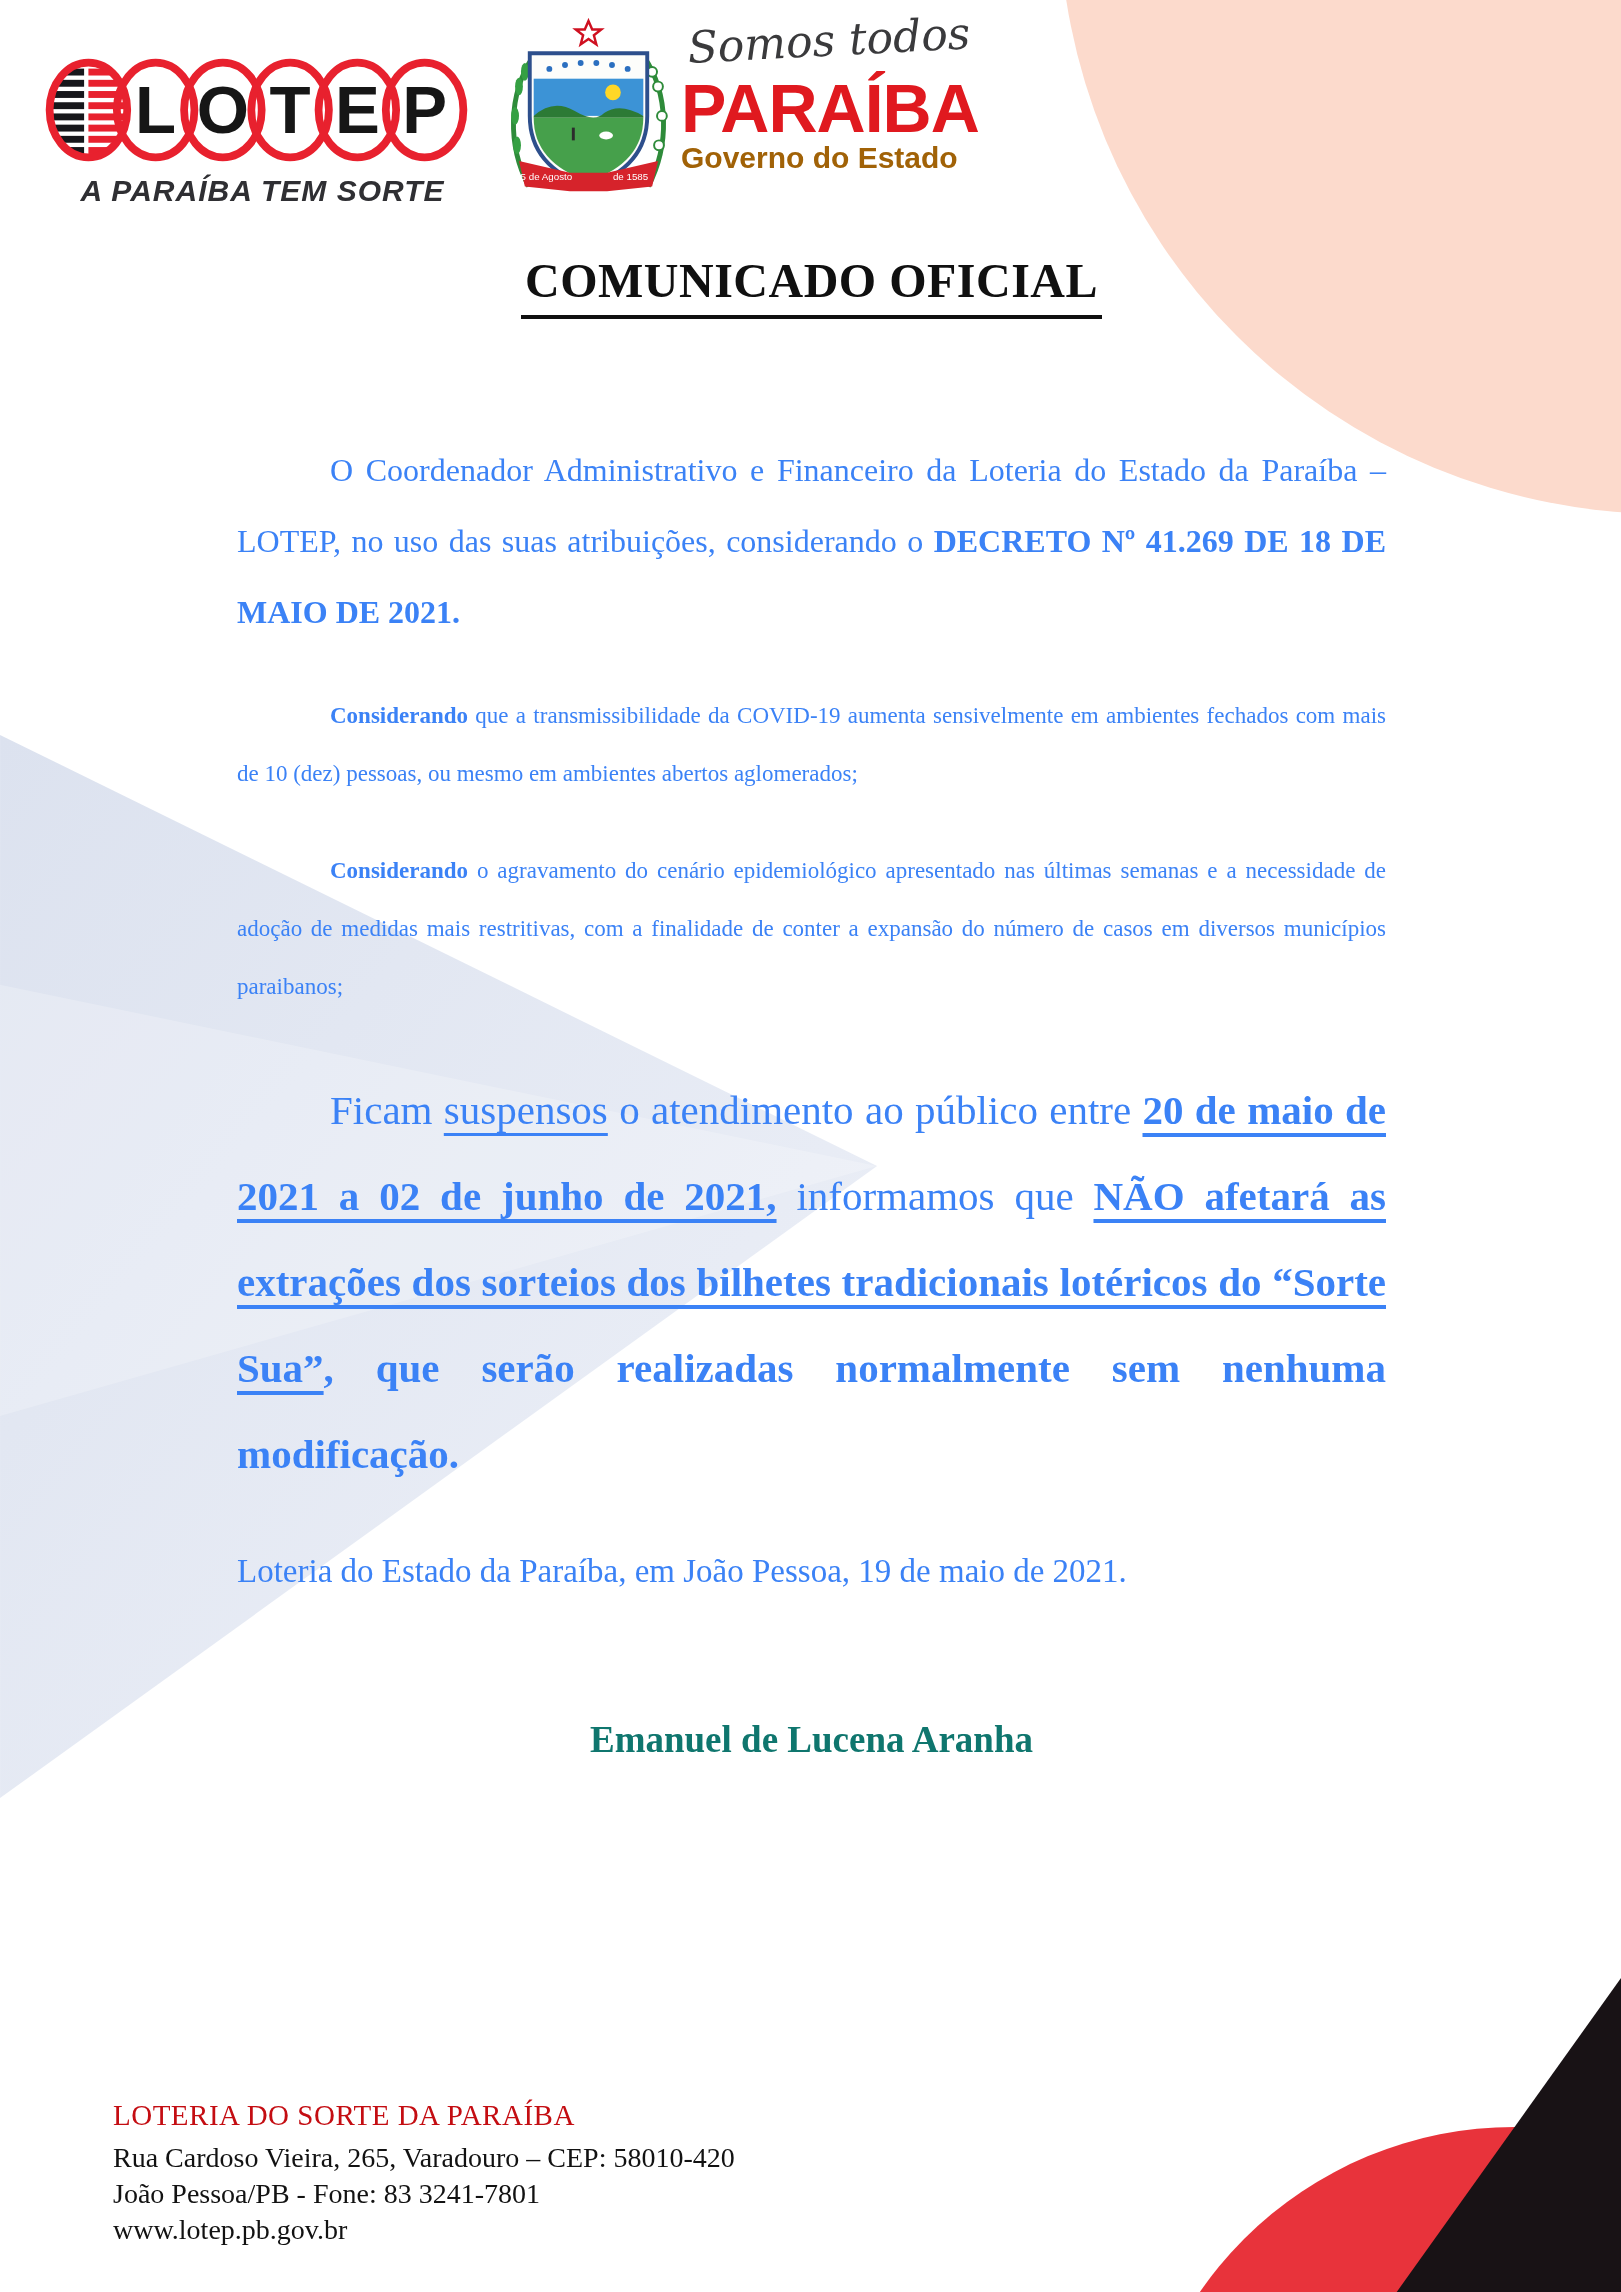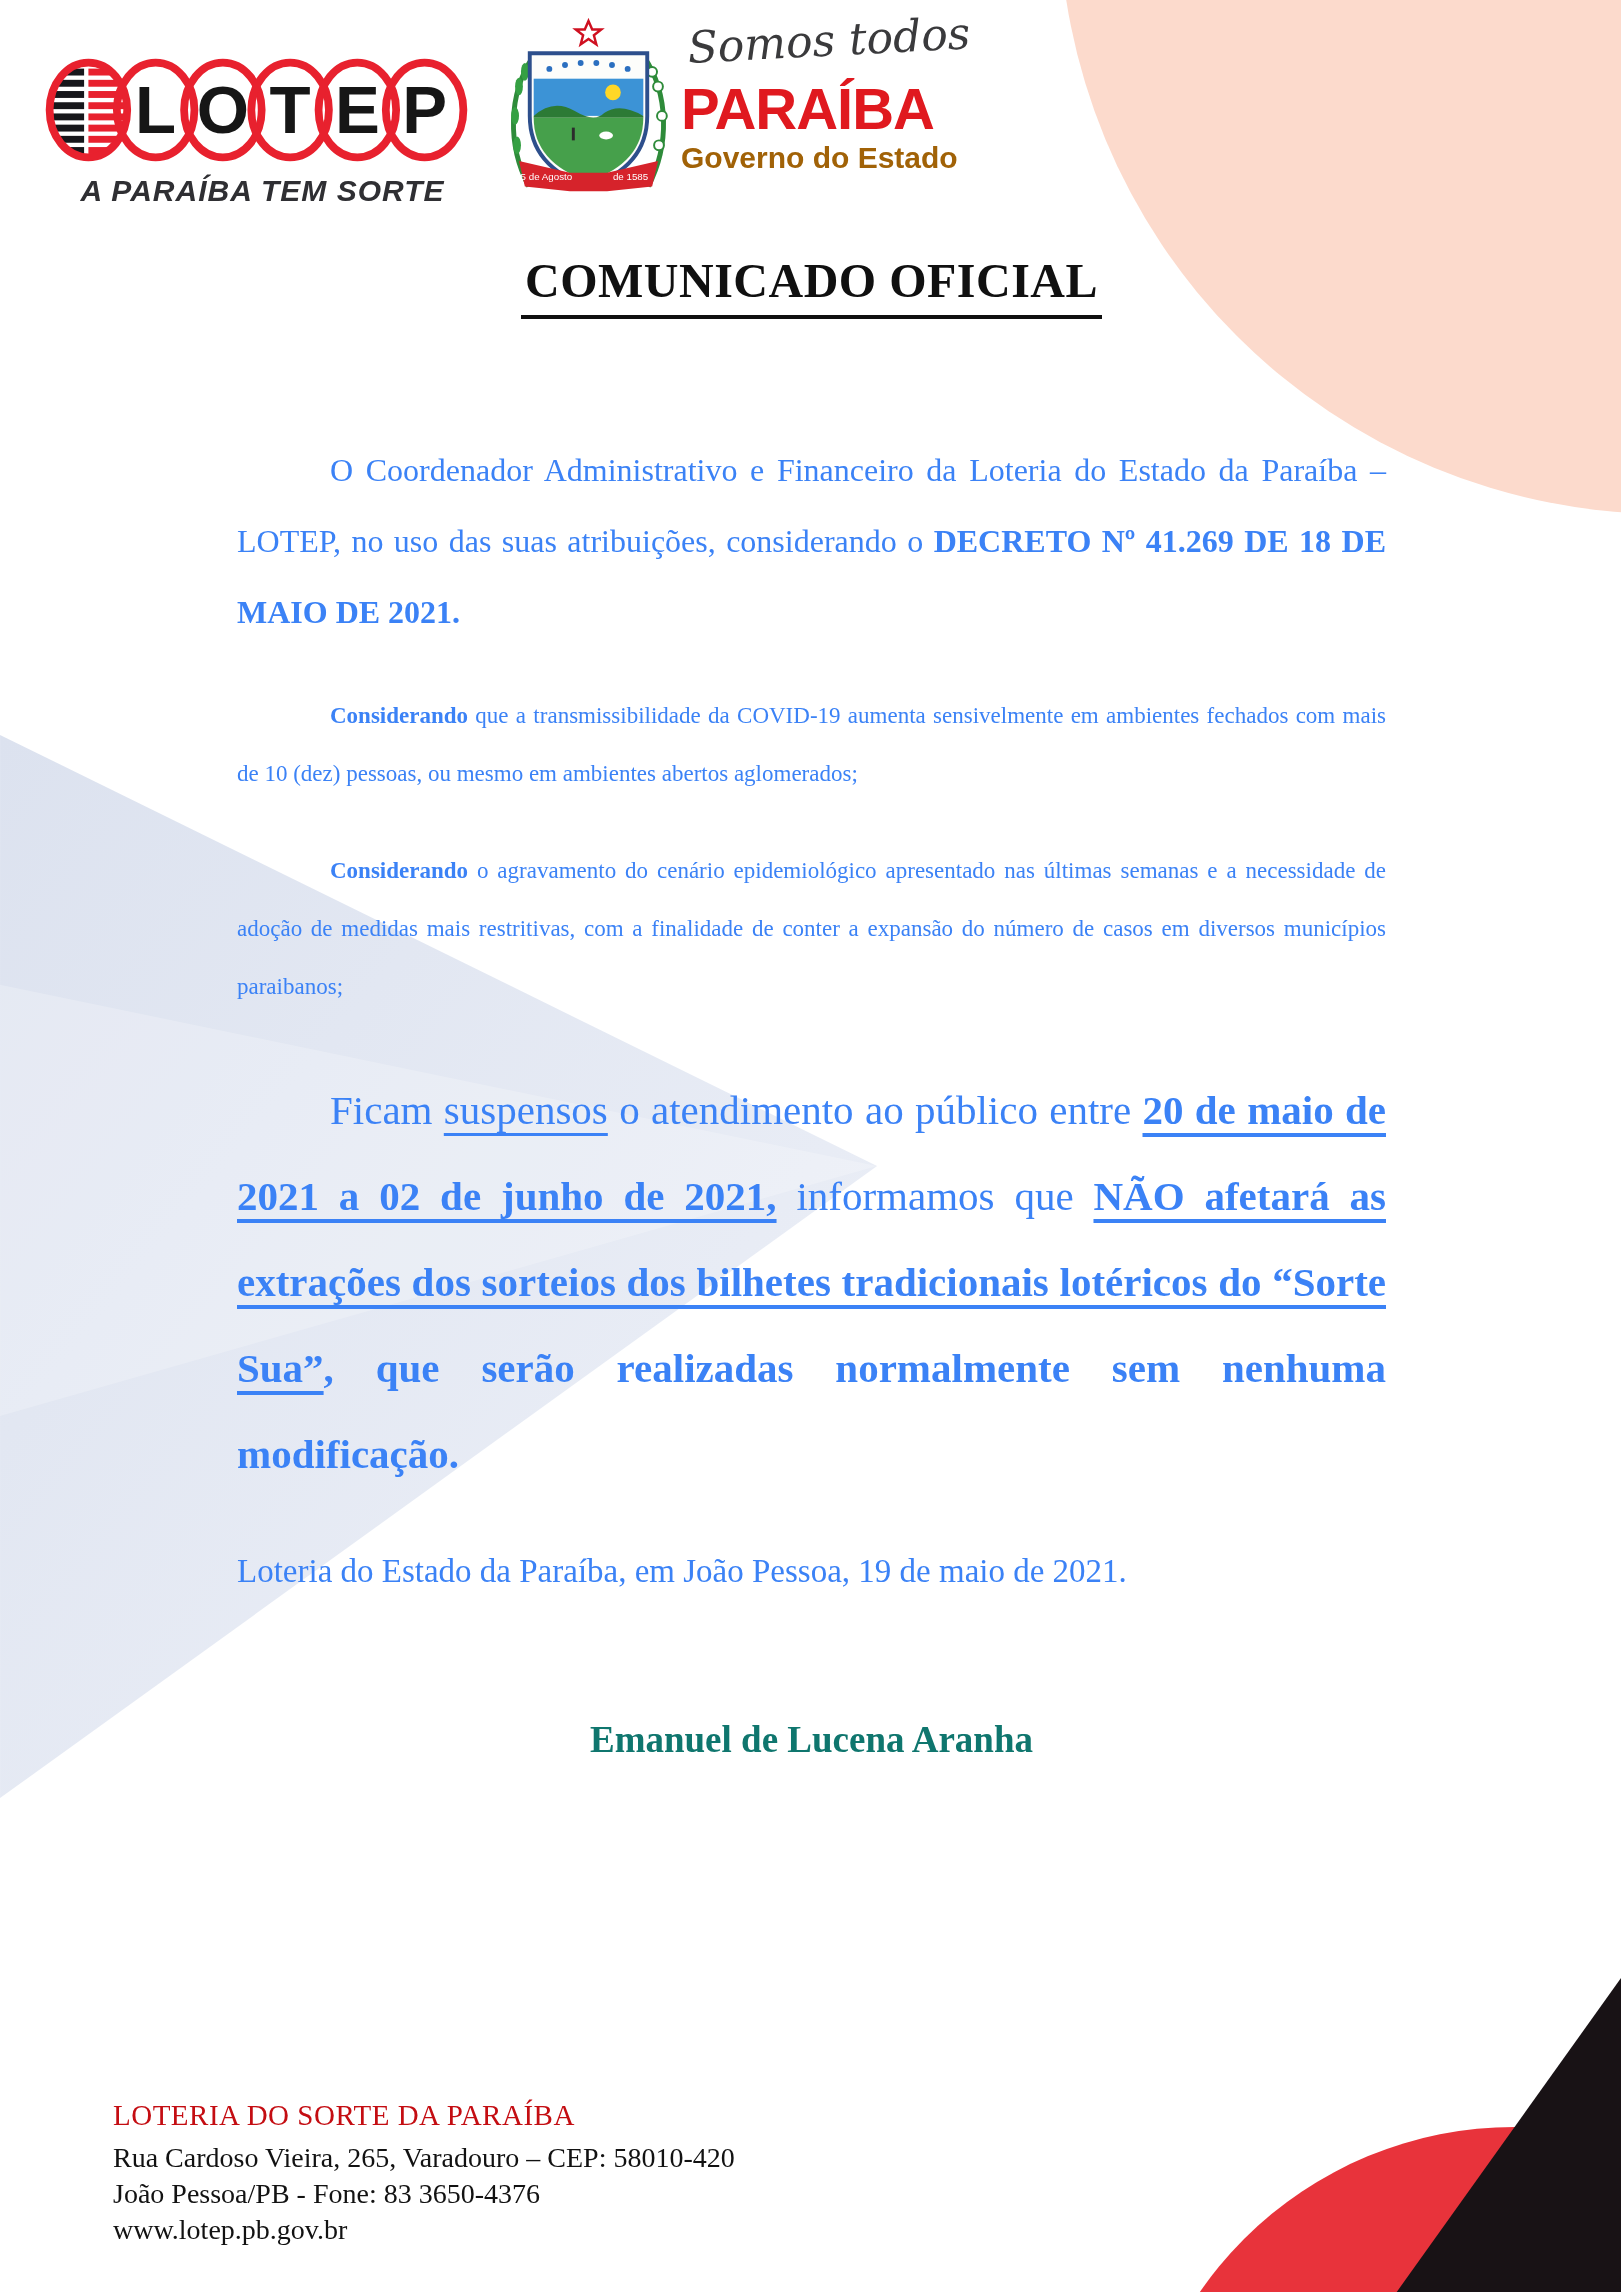--- a/index.html
+++ b/index.html
@@ -18,21 +18,21 @@
     background:#181215;clip-path:polygon(100% 0,100% 100%,0 100%);}
   
   .lotep-logo{position:absolute;left:41px;top:51px;}
   .lotep-tagline{position:absolute;left:54px;top:174px;width:417px;text-align:center;
     font-family:"Liberation Sans",sans-serif;font-style:italic;font-weight:bold;
     font-size:30px;letter-spacing:1px;color:#2f2f33;white-space:nowrap;}
   .coat{position:absolute;left:505px;top:17.6px;}
   .brand{position:absolute;left:681px;top:21.6px;width:294px;}
   .brand-script{font-family:"DejaVu Serif",serif;font-style:italic;font-size:44px;
     color:#3a3a3c;transform:rotate(-3deg);transform-origin:left bottom;margin-left:7.8px;}
-  .brand-name{font-family:"Liberation Sans",sans-serif;font-weight:bold;font-size:58px;
+  .brand-name{font-family:"Liberation Sans",sans-serif;font-weight:bold;font-size:68px;
     color:#e0191f;letter-spacing:-1px;line-height:61px;margin-top:5.9px;}
   .brand-sub{font-family:"Liberation Sans",sans-serif;font-weight:bold;font-size:30px;
     color:#a16207;margin-top:2px;}
   
   .content{position:absolute;left:237px;top:253px;width:1149px;}
   .title-wrap{text-align:center;}
   .doc-title{display:inline-block;font-size:48px;font-weight:bold;color:#101010;
     border-bottom:4.9px solid #101010;padding:0 3.9px 6.9px;letter-spacing:0.5px;}
   .para{position:relative;z-index:2;text-align:justify;text-indent:93px;color:#3b82f6;}
   .p1{margin-top:116px;font-size:32px;line-height:71px;}
@@ -180,18 +180,18 @@
     <p class="para p-date">Loteria do Estado da Paraíba, em João Pessoa, 19 de maio de 2021.</p>
 
     <div class="sig">
       <div class="sig-name">Emanuel de Lucena Aranha</div>
     </div>
   </div>
 
   <div class="footer">
     <div class="footer-org">LOTERIA DO SORTE DA PARAÍBA</div>
     <div class="footer-line">Rua Cardoso Vieira, 265, Varadouro – CEP: 58010-420</div>
-    <div class="footer-line">João Pessoa/PB - Fone: 83 3650-4376</div>
+    <div class="footer-line">João Pessoa/PB - Fone: 83 3241-7801</div>
     <div class="footer-line">www.lotep.pb.gov.br</div>
   </div>
 
 </div>
 
 
 </body></html>

